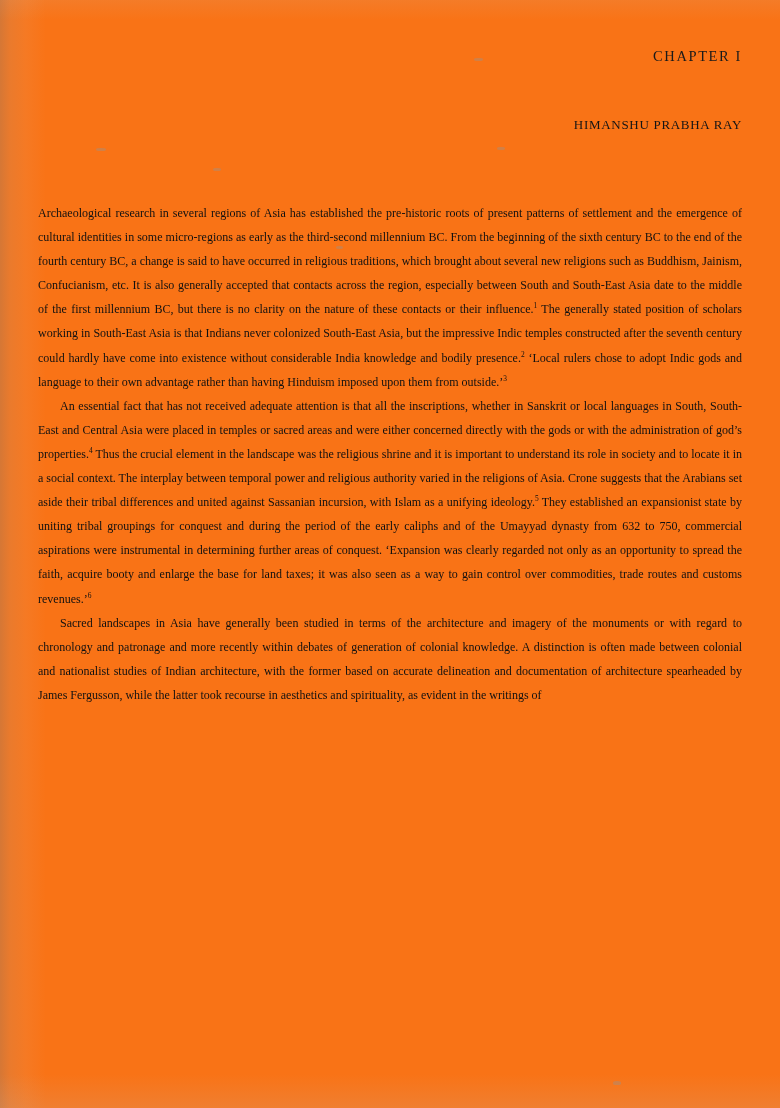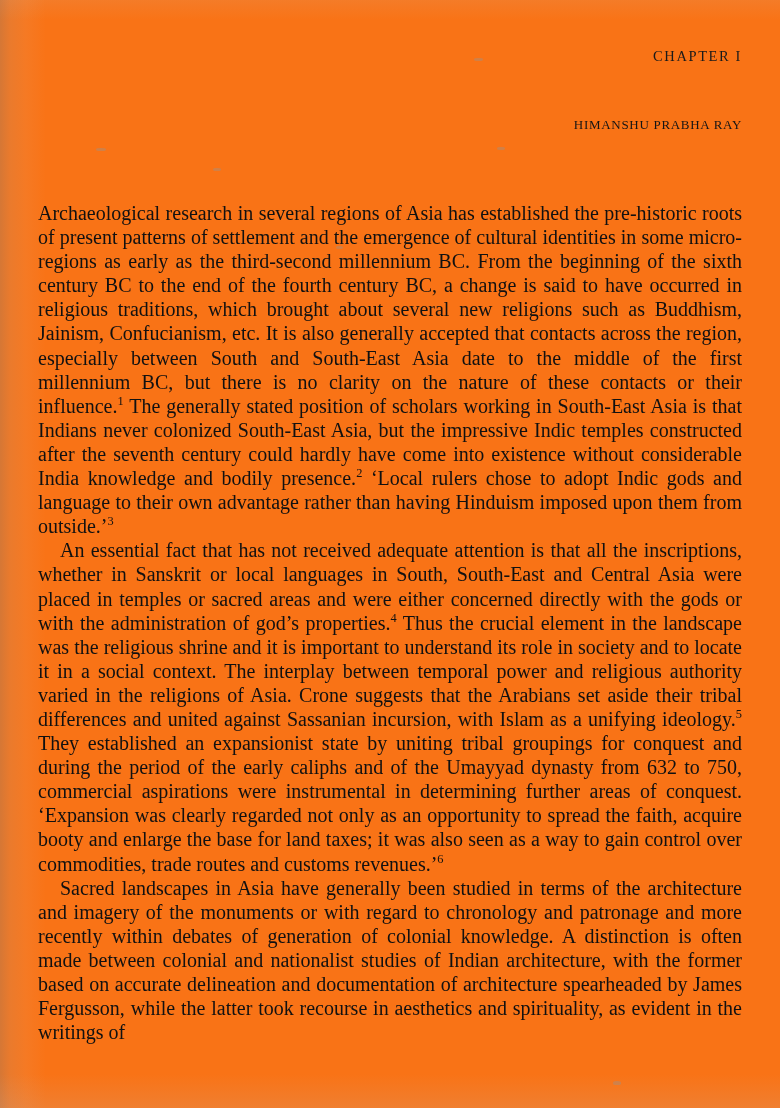--- a/index.html
+++ b/index.html
@@ -88,21 +88,21 @@
     margin-top: 52px;
     text-align: right;
     font-size: 13px;
     letter-spacing: 0.7px;
     color: #151515;
   }
 
   
   .body-text {
     margin-top: 68px;
-    font-size: 20px;
+    font-size: 12px;
     line-height: 24.1px;
     text-align: justify;
     text-justify: inter-word;
     color: #111111;
   }
 
   .body-text p {
     margin: 0;
     text-indent: 0;
   }

